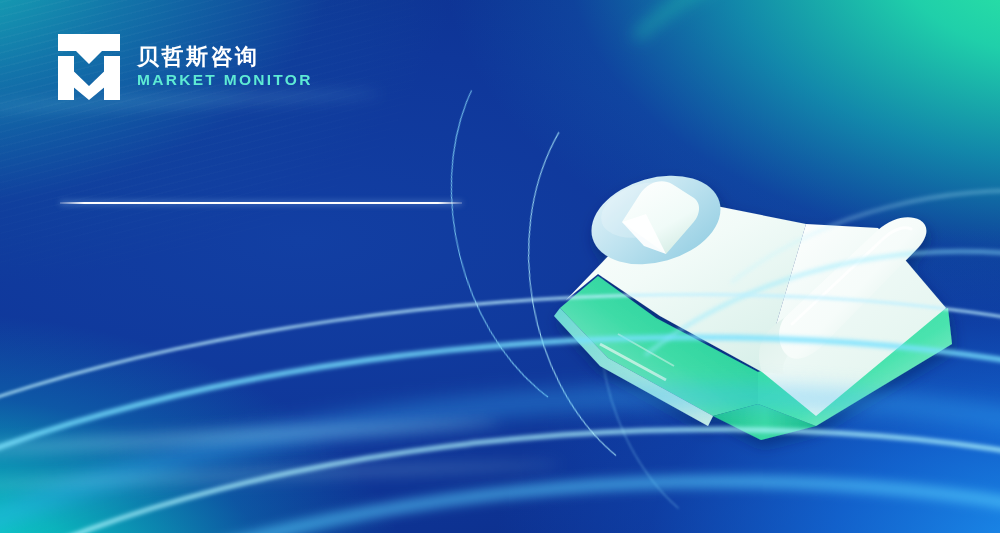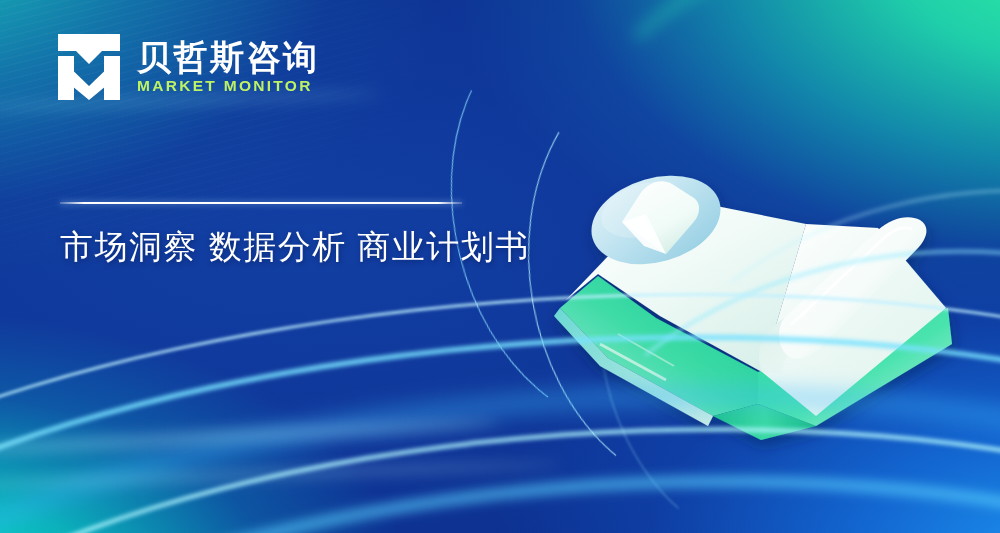--- a/index.html
+++ b/index.html
@@ -136,25 +136,25 @@
   }
 
   
   #logo{
     position:absolute;left:58px;top:34px;
     display:flex;align-items:center;gap:17px;
   }
   #logo-mark{width:62px;height:66px;display:block;flex:none;}
   #logo-words{display:flex;flex-direction:column;gap:4px;}
   #logo-cn{
-    color:#fff;font-size:34px;font-weight:700;letter-spacing:2.5px;line-height:1;
+    color:#fff;font-size:22px;font-weight:700;letter-spacing:2.5px;line-height:1;
     white-space:nowrap;
   }
   #logo-en{
-    color:#bef264;font-size:15.5px;font-weight:700;letter-spacing:2.3px;line-height:1;
+    color:#5eead4;font-size:15.5px;font-weight:700;letter-spacing:2.3px;line-height:1;
     white-space:nowrap;
   }
 
   
   #headline{
     position:absolute;left:60px;top:178px;width:470px;
   }
   #title{
     color:#fff;
     font-size:86px;font-weight:700;line-height:1.05;
@@ -317,16 +317,15 @@
       <path fill="#ffffff" d="M2 24 L31 52 L60 24 L60 42 L31 66 L2 42 Z"></path>
     </svg>
     <div id="logo-words">
       <div id="logo-cn">贝哲斯咨询</div>
       <div id="logo-en">MARKET MONITOR</div>
     </div>
   </div>
 
   <div id="headline">
     <div id="divider"></div>
-    <div id="subtitle">市场洞察  数据分析  商业计划书</div>
   </div>
 
 </div>
 
 </body></html>

